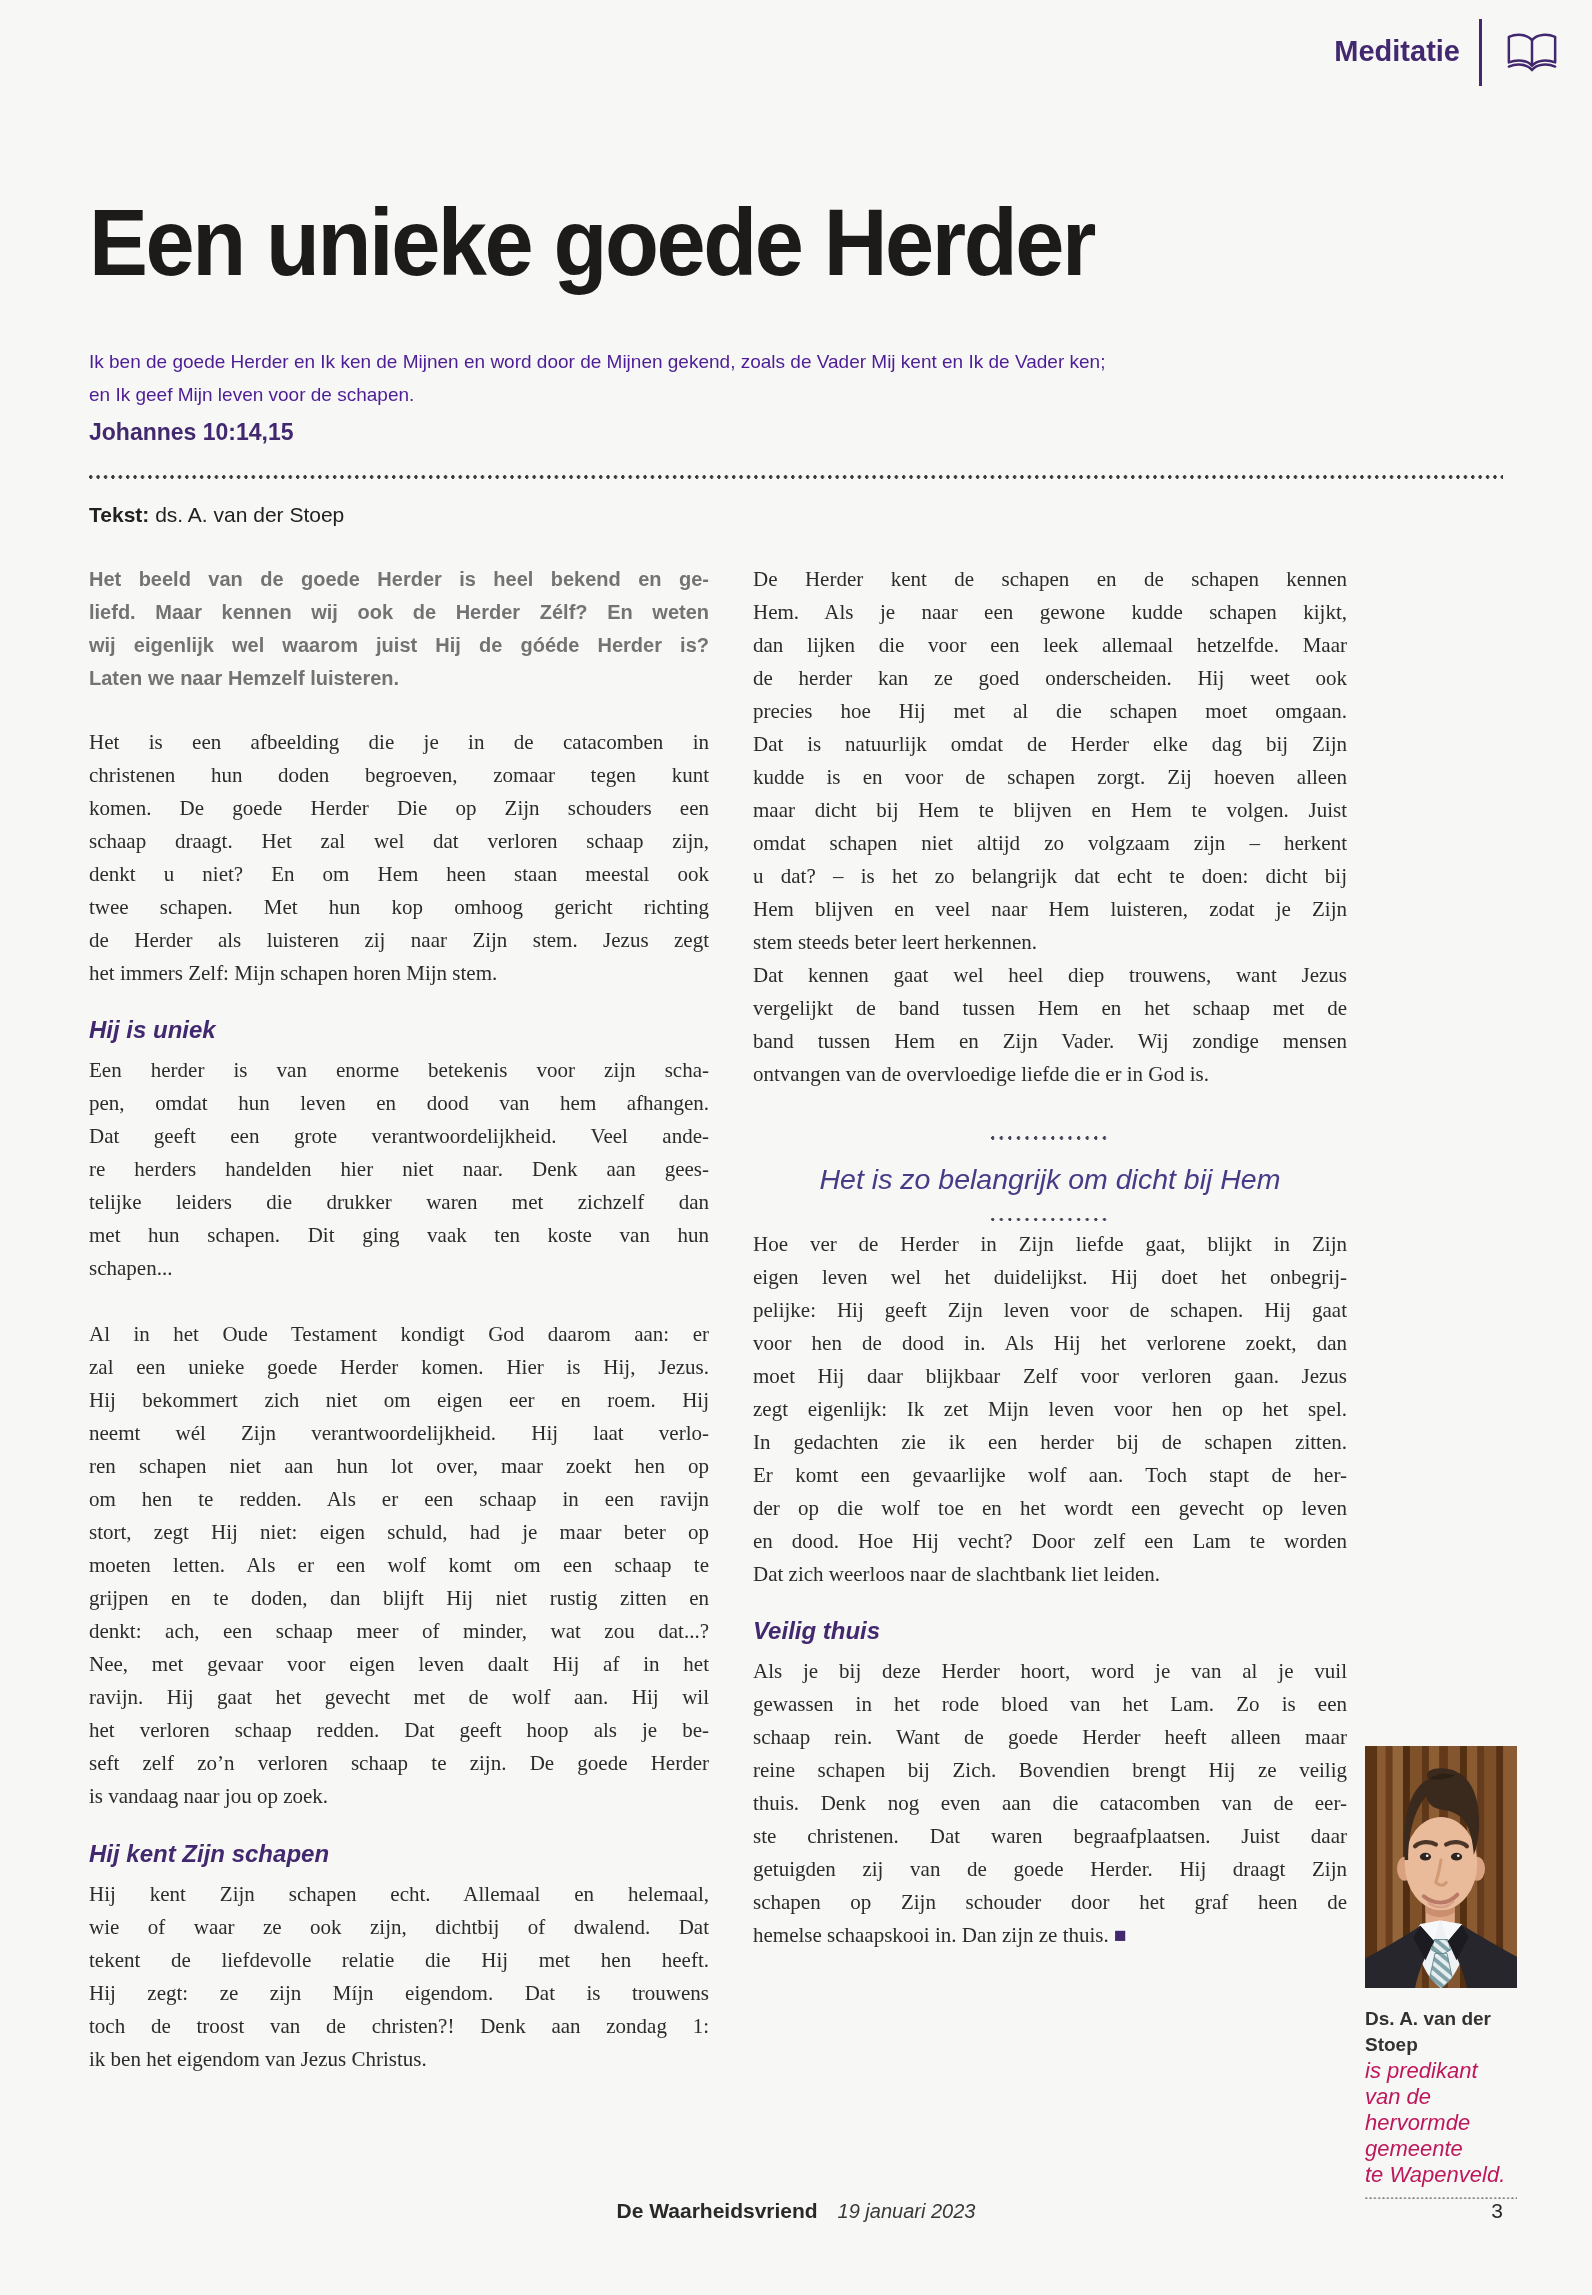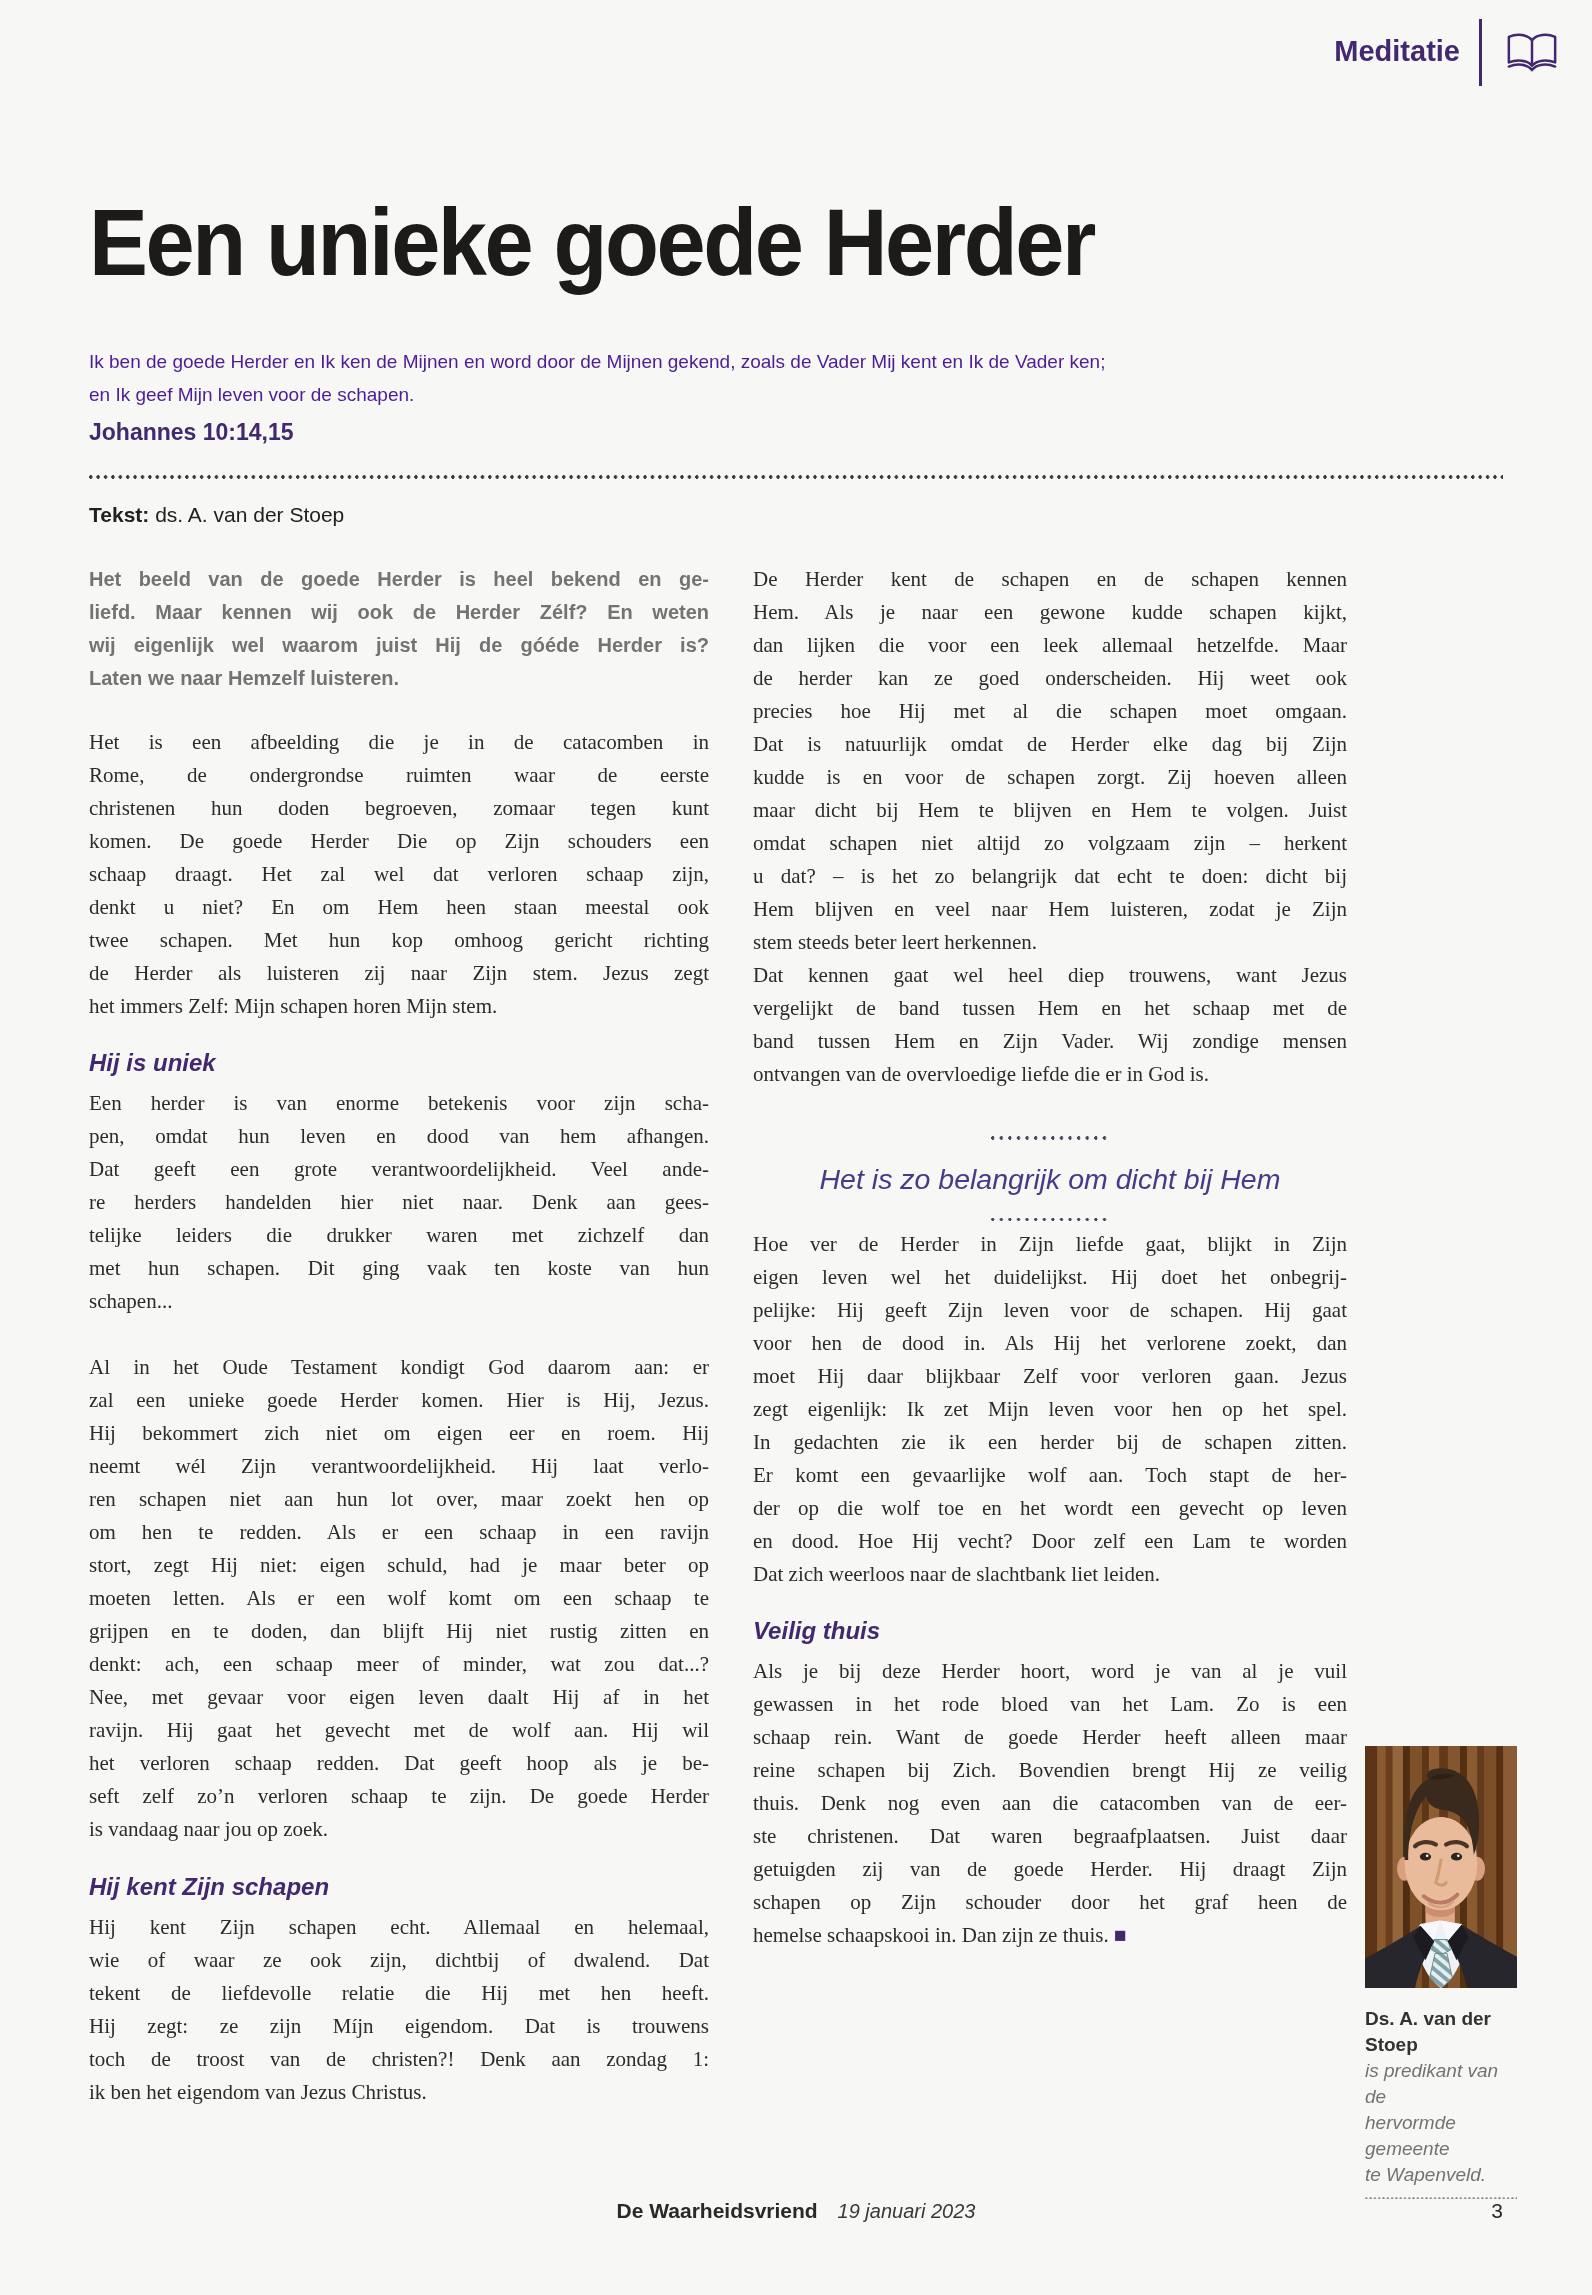--- a/index.html
+++ b/index.html
@@ -75,21 +75,21 @@
   }
   .pq-text {
     margin:19px 0; font-size:28.5px; line-height:40px;
     font-style:italic; color:#483a86;
   }
   .endsq { color:#42286e; }
   
   .author-photo { position:absolute; top:1746px; left:1365px; width:152px; height:242px; }
   .author-caption { position:absolute; top:2006px; left:1365px; width:152px; }
   .author-name { font-size:19px; line-height:26px; font-weight:bold; color:#333231; margin:0; }
-  .author-role { font-size:19px; line-height:26px; font-style:italic; color:#737373; margin:0; }
+  .author-role { font-size:22px; line-height:26px; font-style:italic; color:#be185d; margin:0; }
   .caption-divider {
     margin-top:8.6px; width:152px; height:2.6px;
     background-image:radial-gradient(circle at 1.3px 1.3px, #8a8a85 1px, transparent 1.3px);
     background-size:4.3px 2.6px; background-repeat:repeat-x;
   }
   
   .footer {
     position:absolute; top:2199px; left:89px; width:1414px;
     text-align:center; font-size:21px; color:#2a2928;
   }
@@ -129,21 +129,20 @@
 
   <div class="col col-left">
     <div class="intro-par">
         <div class="tline">Het beeld van de goede Herder is heel bekend en ge-</div>
         <div class="tline">liefd. Maar kennen wij ook de Herder Zélf? En weten</div>
         <div class="tline">wij eigenlijk wel waarom juist Hij de góéde Herder is?</div>
         <div class="tline tline-last">Laten we naar Hemzelf luisteren.</div>
       </div>
     <div class="serif-par mt36">
         <div class="tline">Het is een afbeelding die je in de catacomben in</div>
-        <div class="tline">Rome, de ondergrondse ruimten waar de eerste</div>
         <div class="tline">christenen hun doden begroeven, zomaar tegen kunt</div>
         <div class="tline">komen. De goede Herder Die op Zijn schouders een</div>
         <div class="tline">schaap draagt. Het zal wel dat verloren schaap zijn,</div>
         <div class="tline">denkt u niet? En om Hem heen staan meestal ook</div>
         <div class="tline">twee schapen. Met hun kop omhoog gericht richting</div>
         <div class="tline">de Herder als luisteren zij naar Zijn stem. Jezus zegt</div>
         <div class="tline tline-last">het immers Zelf: Mijn schapen horen Mijn stem.</div>
       </div>
     <div class="section-heading mt26">Hij is uniek</div>
     <div class="serif-par mt8">

